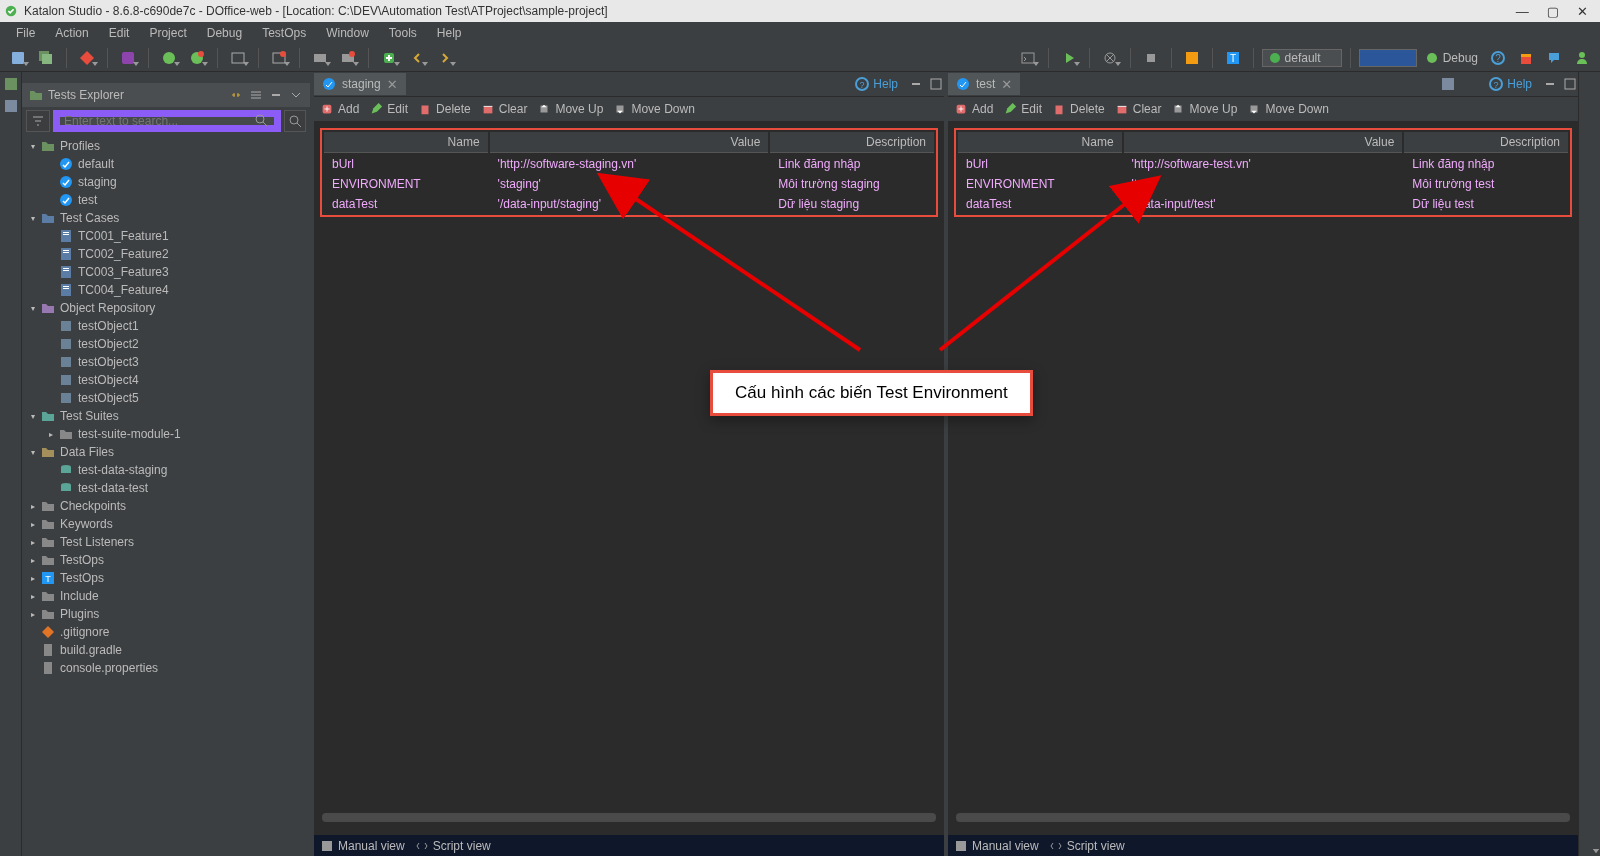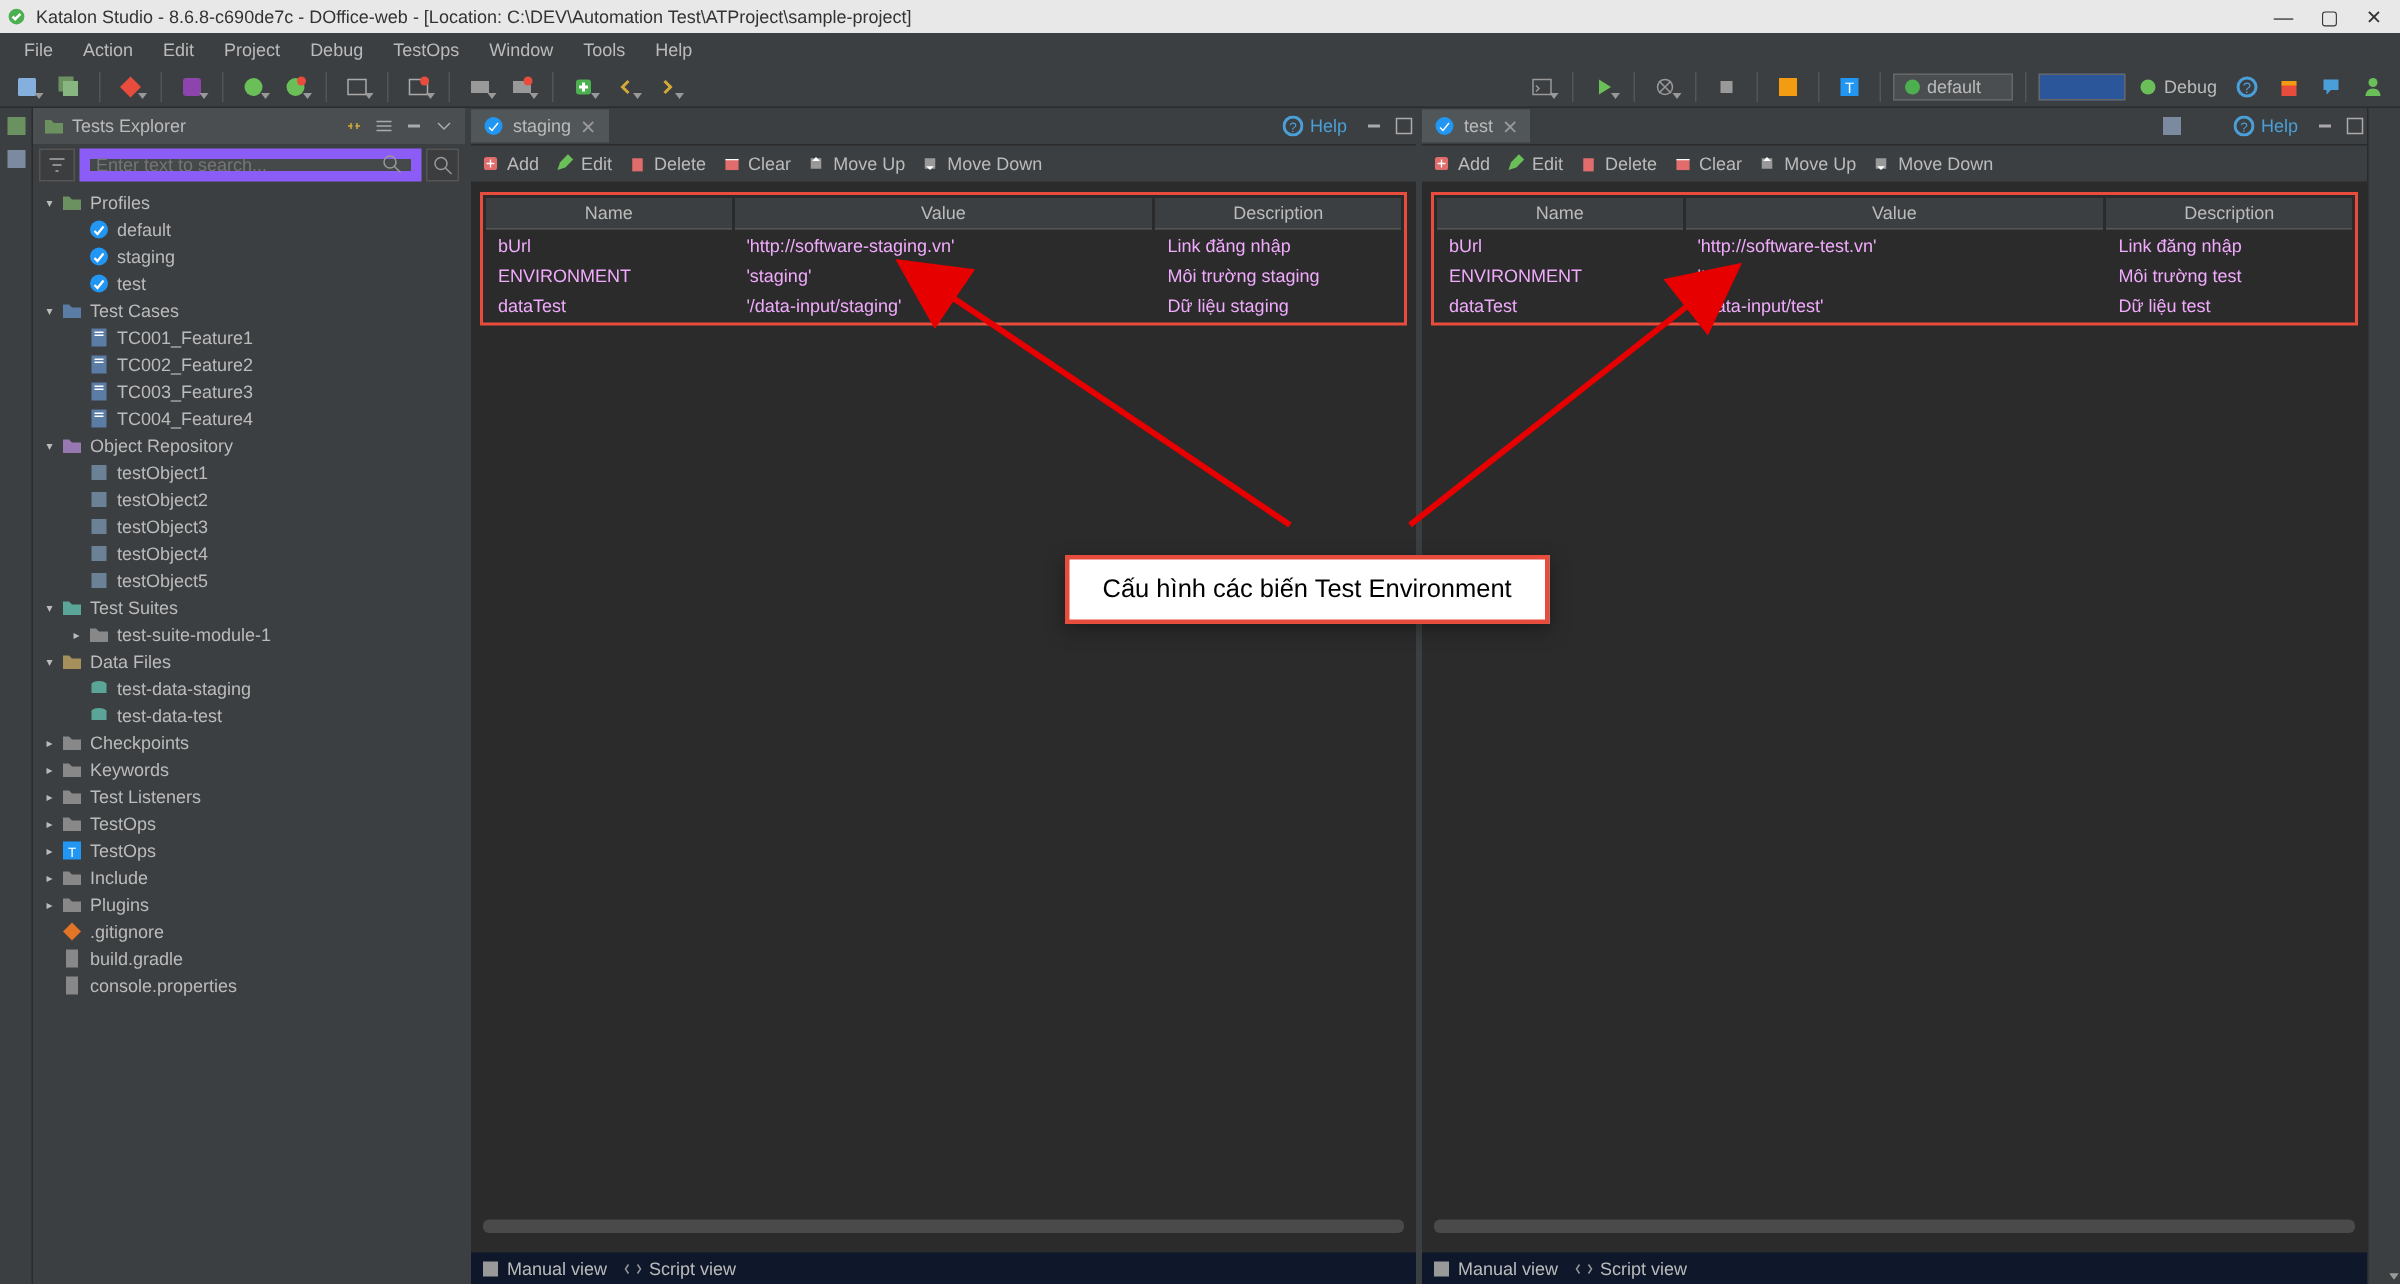--- a/index.html
+++ b/index.html
@@ -20,21 +20,21 @@
 .tb-spacer { flex: 1; }
 .tb-profile { background: #4b4e50; border: 1px solid #666; padding: 1px 20px 1px 6px; cursor: pointer; }
 .tb-debug-label { display: flex; align-items: center; gap: 4px; padding: 0 4px; }
 .tb-debugbar { width: 58px; height: 18px; background: #2b579a; border: 1px solid #666; }
 
 .workspace { display: flex; height: calc(100% - 72px); }
 
 .leftgutter { width: 22px; background: #3c3f41; border-right: 1px solid #2b2b2b; display: flex; flex-direction: column; align-items: center; padding-top: 4px; gap: 6px; }
 .leftgutter .ic { width: 16px; height: 16px; }
 
-.explorer { width: 288px; background: #3c3f41; display: flex; flex-direction: column; }
+.explorer { width: 288px; background: #3c3f41; display: flex; flex-direction: column; margin-top: 11px; }
 .ex-header { height: 24px; background: #4b4e50; display: flex; align-items: center; padding: 0 6px; }
 .ex-header .lbl { flex: 1; }
 .ex-header .ic { width: 16px; height: 16px; margin-left: 4px; cursor: pointer; }
 .ex-search { height: 28px; display: flex; align-items: center; padding: 3px 4px; gap: 3px; }
 .ex-search .filter { width: 24px; height: 22px; background: #3b3d3f; border: 1px solid #555; display: flex; align-items: center; justify-content: center; cursor: pointer; }
 .ex-search .txtwrap { flex: 1; height: 22px; background: #45494a; border: 7px solid #8b5cf6; display: flex; align-items: center; padding: 0 4px; }
 .ex-search input { background: transparent; border: none; outline: none; color: #bbb; flex: 1; font-size: 12px; }
 .ex-search .sic { width: 16px; height: 16px; }
 .ex-search .sbtn { width: 22px; height: 22px; background: #3b3d3f; border: 1px solid #555; display: flex; align-items: center; justify-content: center; cursor: pointer; }
 .tree { flex: 1; overflow-y: auto; padding: 2px 0; }
@@ -50,21 +50,21 @@
 .tab .close { font-size: 13px; color: #999; cursor: pointer; }
 .tabrow .sp { flex: 1; }
 .tabrow .help { display: flex; align-items: center; gap: 4px; color: #4a9fd8; margin-right: 6px; cursor: pointer; }
 .tabrow .wic { width: 16px; height: 16px; margin-left: 4px; cursor: pointer; }
 .pane-toolbar { height: 26px; background: #3c3f41; border-top: 1px solid #2b2b2b; border-bottom: 1px solid #2b2b2b; display: flex; align-items: center; padding: 0 6px; gap: 10px; }
 .pt-btn { display: flex; align-items: center; gap: 4px; cursor: pointer; }
 .pt-btn .ic { width: 14px; height: 14px; }
 .pane-body { flex: 1; background: #2b2b2b; position: relative; padding: 6px; }
 .grid-box { border: 2px solid #e74c3c; }
 .grid { width: 100%; font-size: 12px; }
-.grid th { background: #3c3f41; text-align: center; padding: 3px 8px; font-weight: normal; color: #bbb; border-bottom: 1px solid #555; }
+.grid th { background: #3c3f41; text-align: right; padding: 3px 8px; font-weight: normal; color: #bbb; border-bottom: 1px solid #555; }
 .grid td { padding: 2px 8px; color: #f0abfc; }
 .pane-scroll { position: absolute; left: 8px; right: 8px; bottom: 12px; height: 9px; background: #4a4a4a; border-radius: 4px; }
 .pane-footer { height: 22px; background: #0f172a; border-top: 1px solid #2b2b2b; display: flex; align-items: center; padding: 0 6px; gap: 10px; }
 .pf-tab { display: flex; align-items: center; gap: 4px; cursor: pointer; }
 .pf-tab .ic { width: 14px; height: 14px; }
 
 .rightgutter { width: 22px; background: #3c3f41; border-left: 1px solid #2b2b2b; display: flex; flex-direction: column; align-items: center; padding-top: 4px; gap: 6px; }
 .callout { position: absolute; background: #fff; color: #000; border: 3px solid #e74c3c; padding: 10px 22px; font-size: 17px; box-shadow: 0 4px 12px rgba(0,0,0,0.35); }
 .arrow-overlay { position: absolute; pointer-events: none; }
 </style>

